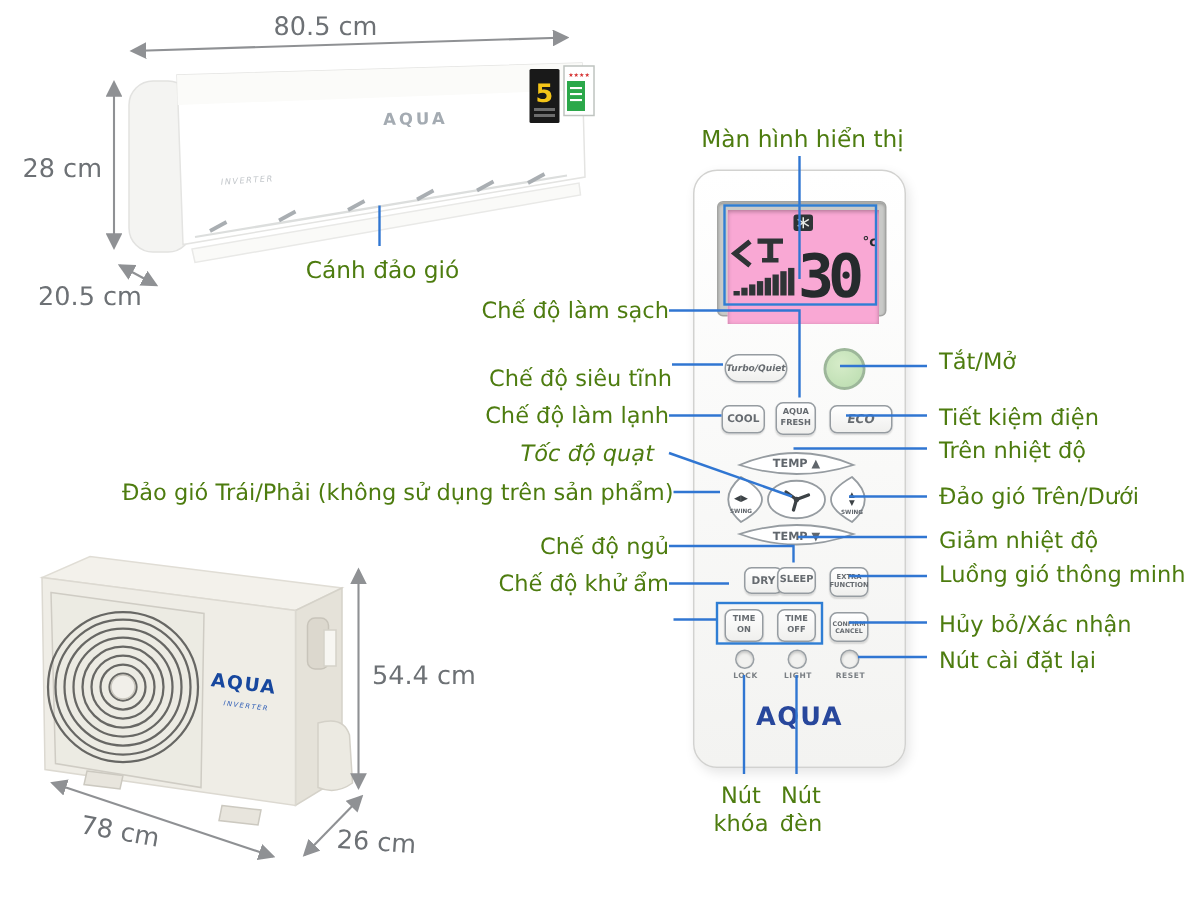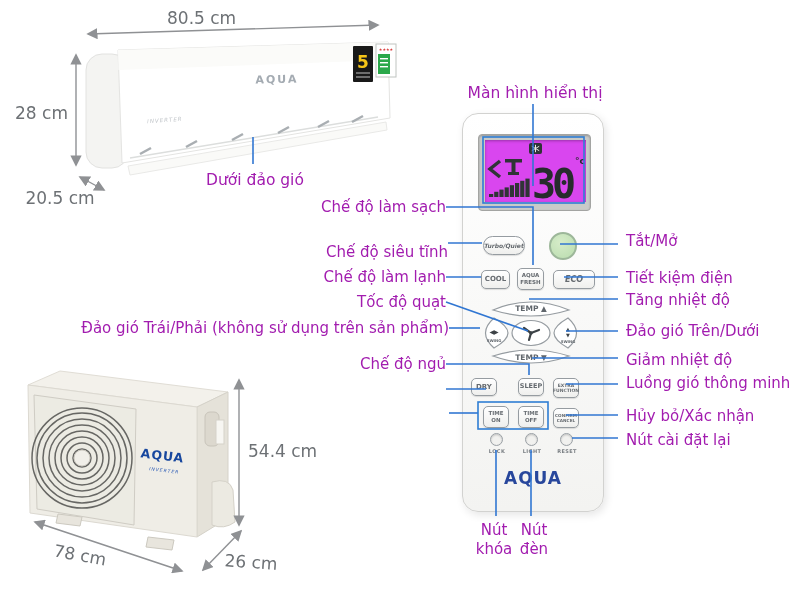--- a/index.html
+++ b/index.html
@@ -1,39 +1,39 @@
 <!DOCTYPE html>
 <html><head>
 <meta charset="utf-8">
 <style>
   html,body{margin:0;padding:0;background:#fff;}
   #canvas{position:relative;width:800px;height:600px;background:#fff;overflow:hidden;
           font-family:"DejaVu Sans","Liberation Sans",sans-serif;}
   svg{display:block;}
   .abs{position:absolute;}
   
-  .lbl{position:absolute;font-size:15px;line-height:20px;color:#a21caf;white-space:nowrap;}
+  .lbl{position:absolute;font-size:15px;line-height:20px;color:#4d7c0f;white-space:nowrap;}
   .lbl-r{text-align:right;}
   .lbl-c{text-align:center;white-space:normal;}
   .dim{position:absolute;font-size:17px;color:#6d7175;white-space:nowrap;}
   
   #remote{position:absolute;left:462px;top:113px;width:140px;height:397px;
           border:1px solid #d2d2d0;border-radius:16px;
           background:linear-gradient(180deg,#ffffff,#f3f3f1);
           box-shadow:2px 3px 8px rgba(0,0,0,.10);}
   .rbtn{position:absolute;display:flex;flex-direction:column;align-items:center;justify-content:center;
         background:linear-gradient(#ffffff,#efefed);border:1px solid #969ca1;border-radius:5px;
         color:#666b70;font-weight:bold;font-size:6px;line-height:1.2;text-align:left;
         box-shadow:0 1px 1px rgba(0,0,0,.12);box-sizing:border-box;}
   .roundbtn{position:absolute;border-radius:50%;box-sizing:border-box;}
   .tinycap{position:absolute;font-size:5px;font-weight:bold;color:#7a7f84;letter-spacing:.4px;
            text-align:center;width:30px;}
   #lcd-frame{position:absolute;left:15px;top:20px;width:111px;height:75px;background:#c9cac8;
              border:1px solid #a3a4a2;border-radius:4px;box-shadow:inset 0 1px 2px rgba(0,0,0,.25);}
-  #lcd{position:absolute;left:6px;top:5px;width:101px;height:62px;background:#d946ef;
+  #lcd{position:absolute;left:6px;top:5px;width:101px;height:76px;background:#f9a8d4;
        box-shadow:inset 0 1px 3px rgba(0,0,0,.3);}
   #remote-brand{position:absolute;left:0;width:140px;top:354px;text-align:center;
                 font-size:17px;font-weight:bold;letter-spacing:1px;color:#28479c;}
   .dpad-txt{font-weight:bold;fill:#60666c;}
 </style>
 </head>
 <body>
 
 <div id="canvas">
 
@@ -161,21 +161,21 @@
 
       <ellipse cx="54" cy="39" rx="19" ry="12.5" fill="#ffffff" stroke="#969ca1" stroke-width="1.2"></ellipse>
       <g stroke="#3c4246" stroke-width="2.2" stroke-linecap="round">
         <path d="M54,39 L47,34"></path>
           <path d="M54,39 L62,36"></path>
           <path d="M54,39 L52,46"></path>
       </g>
       <circle cx="54" cy="39" r="1.8" fill="#3c4246"></circle>
     </svg>
 
-    <div class="rbtn" style="left:8px;top:264px;width:26px;height:18px;font-size:7px;">DRY</div>
+    <div class="rbtn" style="left:33px;top:264px;width:26px;height:18px;font-size:7px;">DRY</div>
     <div class="rbtn" style="left:55px;top:264px;width:26px;height:18px;font-size:6.5px;">SLEEP</div>
     <div class="rbtn" style="left:90px;top:264px;width:26px;height:20px;font-size:4.5px;">
       <span>EXTRA</span>
       <span>FUNCTION</span>
     </div>
 
     <div class="rbtn" style="left:20px;top:292px;width:26px;height:22px;font-size:5.5px;">
       <span>TIME</span>
       <span>ON</span>
     </div>
@@ -199,39 +199,40 @@
   </div>
 
   <div class="lbl lbl-c" style="left:455px;top:83px;width:160px;font-size:15.5px;z-index:3;">Màn hình hiển thị</div>
 
   <div class="lbl lbl-r" style="right:354px;top:197px;z-index:3;">Chế độ làm sạch</div>
   <div class="lbl lbl-r" style="right:352px;top:222px;z-index:3;text-align:center;">
     <br>
     <span>Chế độ siêu tĩnh</span>
   </div>
   <div class="lbl lbl-r" style="right:354px;top:267px;z-index:3;">Chế độ làm lạnh</div>
-  <div class="lbl lbl-r" style="right:354px;top:292px;z-index:3;">Tốc độ quạt</div>
+  <div class="lbl lbl-r" style="right:364px;top:292px;z-index:3;font-style:italic;">Tốc độ quạt</div>
   <div class="lbl lbl-r" style="right:351px;top:318px;z-index:3;">Đảo gió Trái/Phải (không sử dụng trên sản phẩm)</div>
   <div class="lbl lbl-r" style="right:354px;top:354px;z-index:3;">Chế độ ngủ</div>
+  <div class="lbl lbl-r" style="right:354px;top:379px;z-index:3;">Chế độ khử ẩm</div>
 
   <div class="lbl" style="left:626px;top:231px;z-index:3;">Tắt/Mở</div>
   <div class="lbl" style="left:626px;top:268px;z-index:3;">Tiết kiệm điện</div>
-  <div class="lbl" style="left:626px;top:290px;z-index:3;">Tăng nhiệt độ</div>
+  <div class="lbl" style="left:626px;top:290px;z-index:3;">Trên nhiệt độ</div>
   <div class="lbl" style="left:626px;top:321px;z-index:3;">Đảo gió Trên/Dưới</div>
   <div class="lbl" style="left:626px;top:350px;z-index:3;">Giảm nhiệt độ</div>
   <div class="lbl" style="left:626px;top:406px;z-index:3;">Hủy bỏ/Xác nhận</div>
   <div class="lbl" style="left:626px;top:373px;z-index:3;">Luồng gió thông minh</div>
   <div class="lbl" style="left:626px;top:430px;z-index:3;">Nút cài đặt lại</div>
 
   <div class="lbl lbl-c" style="left:471px;top:521px;width:46px;line-height:19px;z-index:3;">Nút khóa</div>
   <div class="lbl lbl-c" style="left:511px;top:521px;width:46px;line-height:19px;z-index:3;">Nút đèn</div>
 
-  <div class="lbl lbl-c" style="left:203px;top:170px;width:104px;font-size:15.5px;z-index:3;">Dưới đảo gió</div>
-
-  <div class="dim" style="left:167px;top:8px;width:100px;z-index:3;">80.5 cm</div>
+  <div class="lbl lbl-c" style="left:203px;top:170px;width:104px;font-size:15.5px;z-index:3;">Cánh đảo gió</div>
+
+  <div class="dim" style="left:167px;top:8px;width:100px;text-align:center;z-index:3;">80.5 cm</div>
   <div class="dim" style="left:8px;top:103px;width:60px;text-align:right;z-index:3;">28 cm</div>
   <div class="dim" style="left:20px;top:188px;width:80px;text-align:center;z-index:3;">20.5 cm</div>
   <div class="dim" style="left:248px;top:441px;z-index:3;">54.4 cm</div>
   <div class="dim" style="left:48px;top:545px;width:64px;text-align:center;transform:rotate(10deg);z-index:3;">78 cm</div>
   <div class="dim" style="left:221px;top:552px;width:60px;text-align:center;transform:rotate(4deg);z-index:3;">26 cm</div>
 
   <svg class="abs" style="left:0;top:0;z-index:4;pointer-events:none;" width="800" height="600" viewBox="0 0 800 600">
     <defs>
       <marker id="arr" viewBox="0 0 10 10" refX="8.5" refY="5" markerWidth="8" markerHeight="8" orient="auto-start-reverse">
         <path d="M0,0 L10,5 L0,10 Z" fill="#8f9194"></path>

